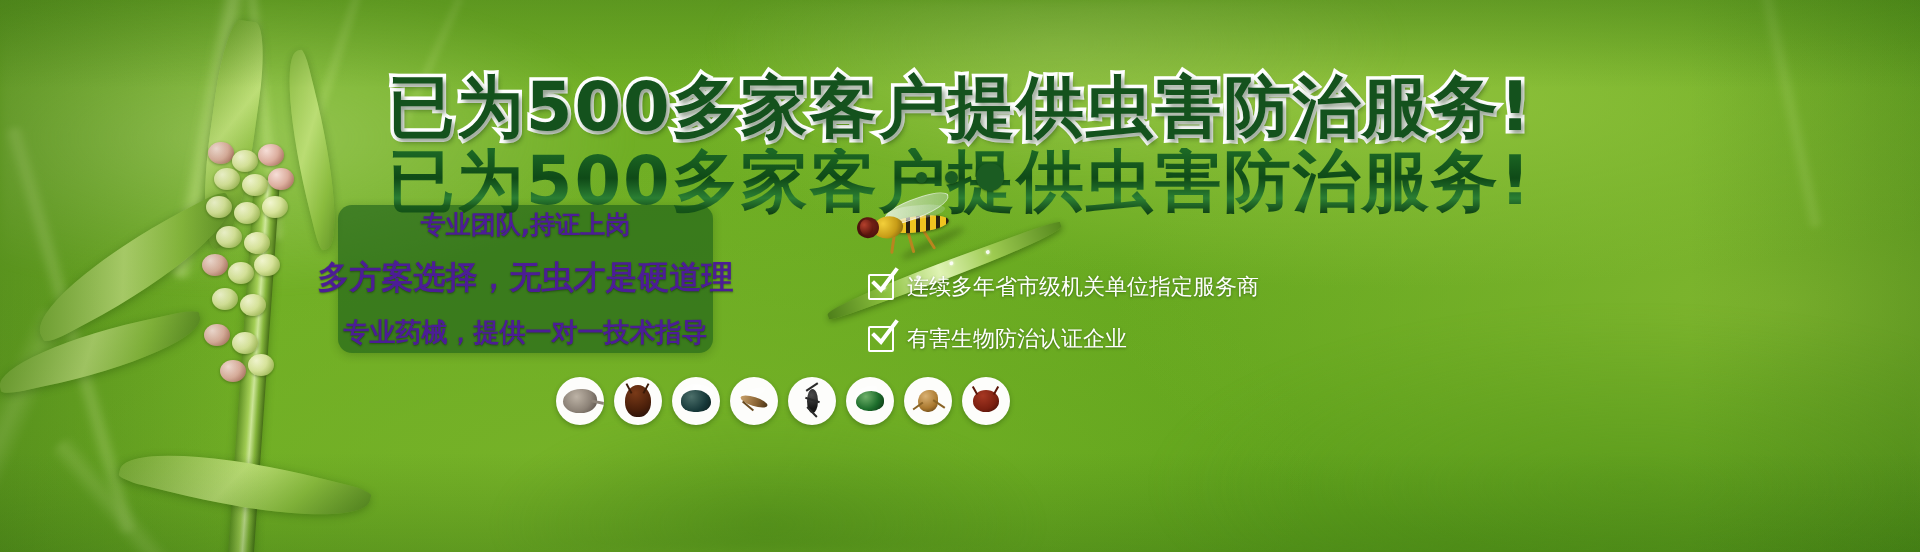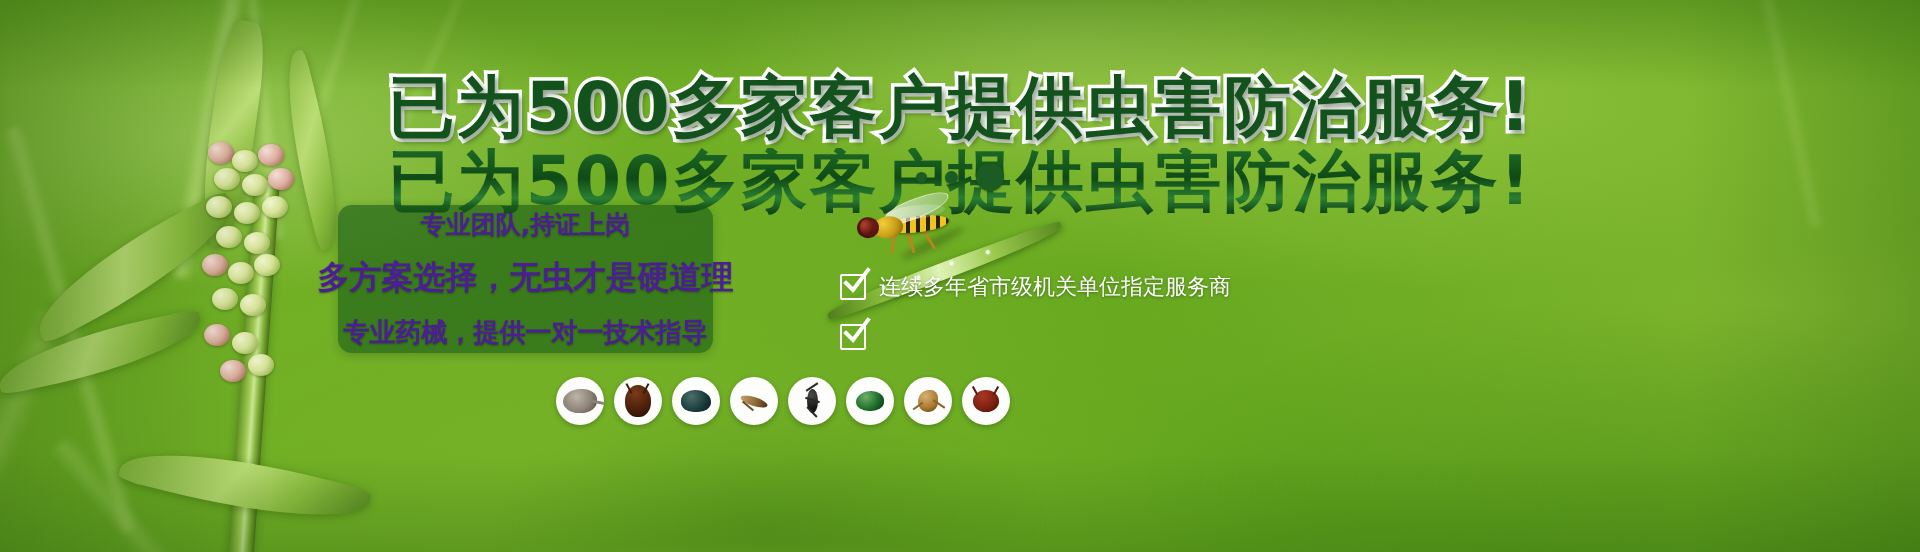--- a/index.html
+++ b/index.html
@@ -123,21 +123,21 @@
     background:rgba(22,88,24,.60);border-radius:14px;
     box-shadow:0 2px 10px rgba(12,40,4,.22);
     display:flex;flex-direction:column;align-items:center;justify-content:center;gap:15px;}
   #panel .pl{color:#4c1d95;font-weight:bold;white-space:nowrap;text-shadow:0 1px 2px rgba(10,35,4,.45);
     font-family:"DejaVu Sans","Liberation Sans",sans-serif;}
   #panel .pl.r1{font-size:25px;}
   #panel .pl.r2{font-size:32px;}
   #panel .pl.r3{font-size:26px;}
 
   
-  #checklist{position:absolute;left:840px;top:272px;display:flex;flex-direction:column;gap:22px;}
+  #checklist{position:absolute;left:868px;top:272px;display:flex;flex-direction:column;gap:22px;}
   .chk-row{display:flex;align-items:center;gap:13px;}
   .chk-box{position:relative;width:22px;height:22px;border:2px solid #fff;border-radius:2px;flex:0 0 auto;}
   .chk-box svg{position:absolute;left:-1px;top:-9px;width:30px;height:30px;}
   .chk-txt{color:#fff;font-size:22px;font-weight:normal;white-space:nowrap;
     text-shadow:0 1px 3px rgba(12,40,4,.45);
     font-family:"DejaVu Sans","Liberation Sans",sans-serif;}
 
   
   #pests{position:absolute;left:556px;top:377px;display:flex;align-items:center;gap:10px;}
   .pest{width:48px;height:48px;border-radius:50%;background:#fdfdfb;
@@ -262,20 +262,21 @@
         </svg>
       </span>
       <span class="chk-txt">连续多年省市级机关单位指定服务商</span>
     </div>
     <div class="chk-row">
       <span class="chk-box">
         <svg viewBox="0 0 30 30" aria-hidden="true">
           <path d="M5 16 L12 23 L27 3" fill="none" stroke="#ffffff" stroke-width="4" stroke-linecap="square" stroke-linejoin="miter"></path>
         </svg>
       </span>
+      <span class="chk-txt">有害生物防治认证企业</span>
     </div>
   </div>
 
   <div id="pests">
     <div class="pest">
       <div class="body p-mouse"></div>
     </div>
     <div class="pest">
       <div class="body p-roach"></div>
       <div class="body" style="left:14px;top:6px;width:2px;height:11px;background:#3a1a08;transform:rotate(-28deg);"></div>

